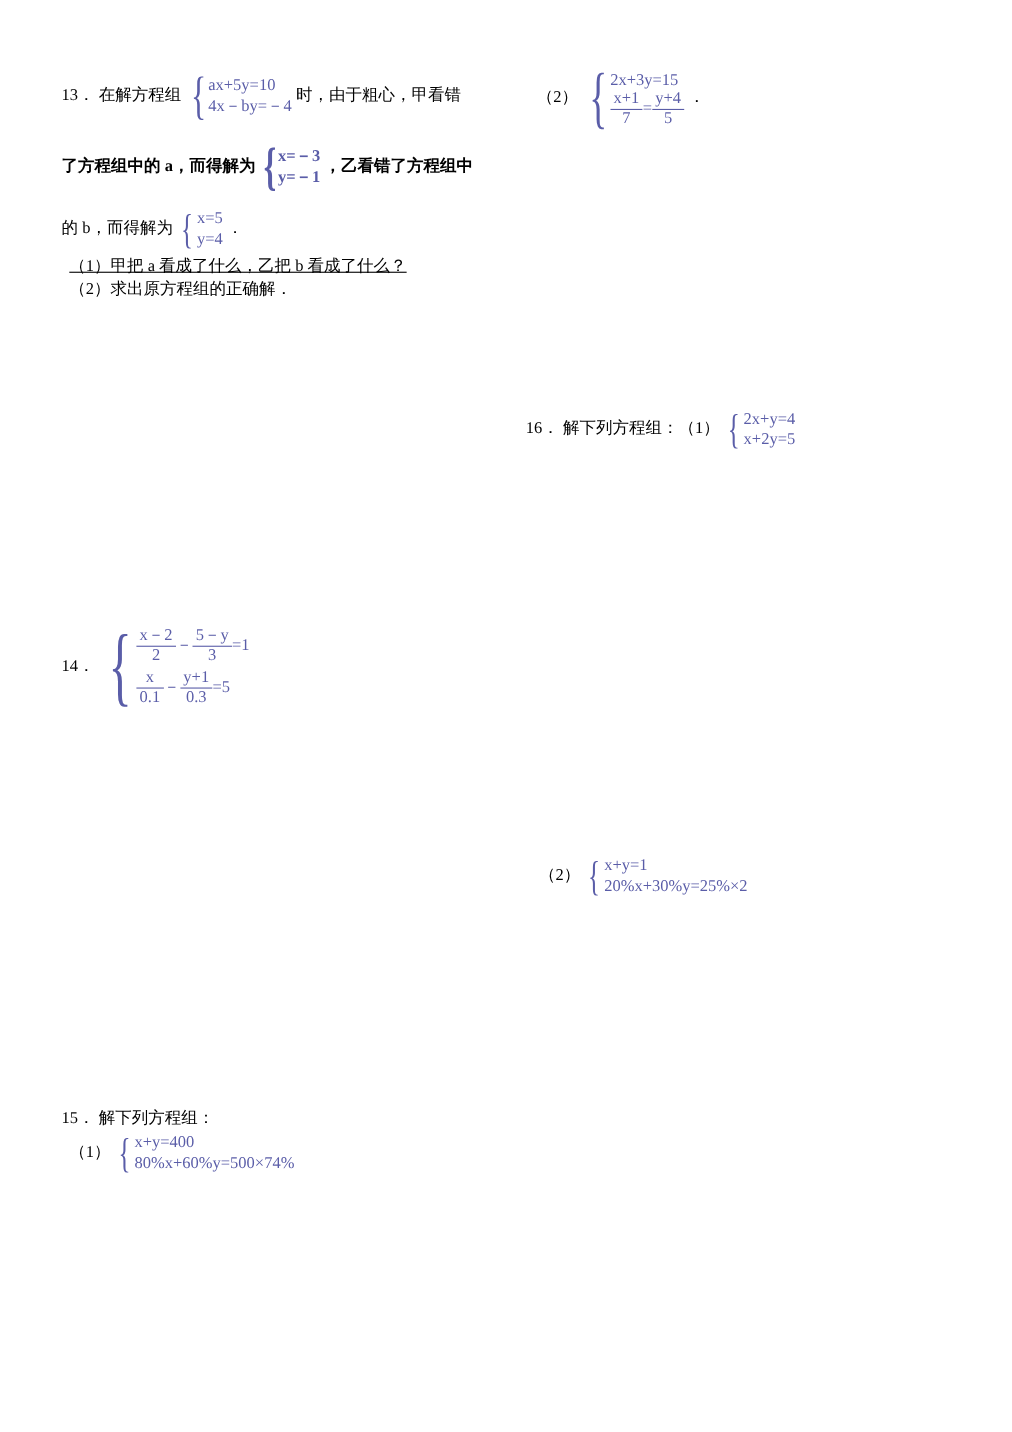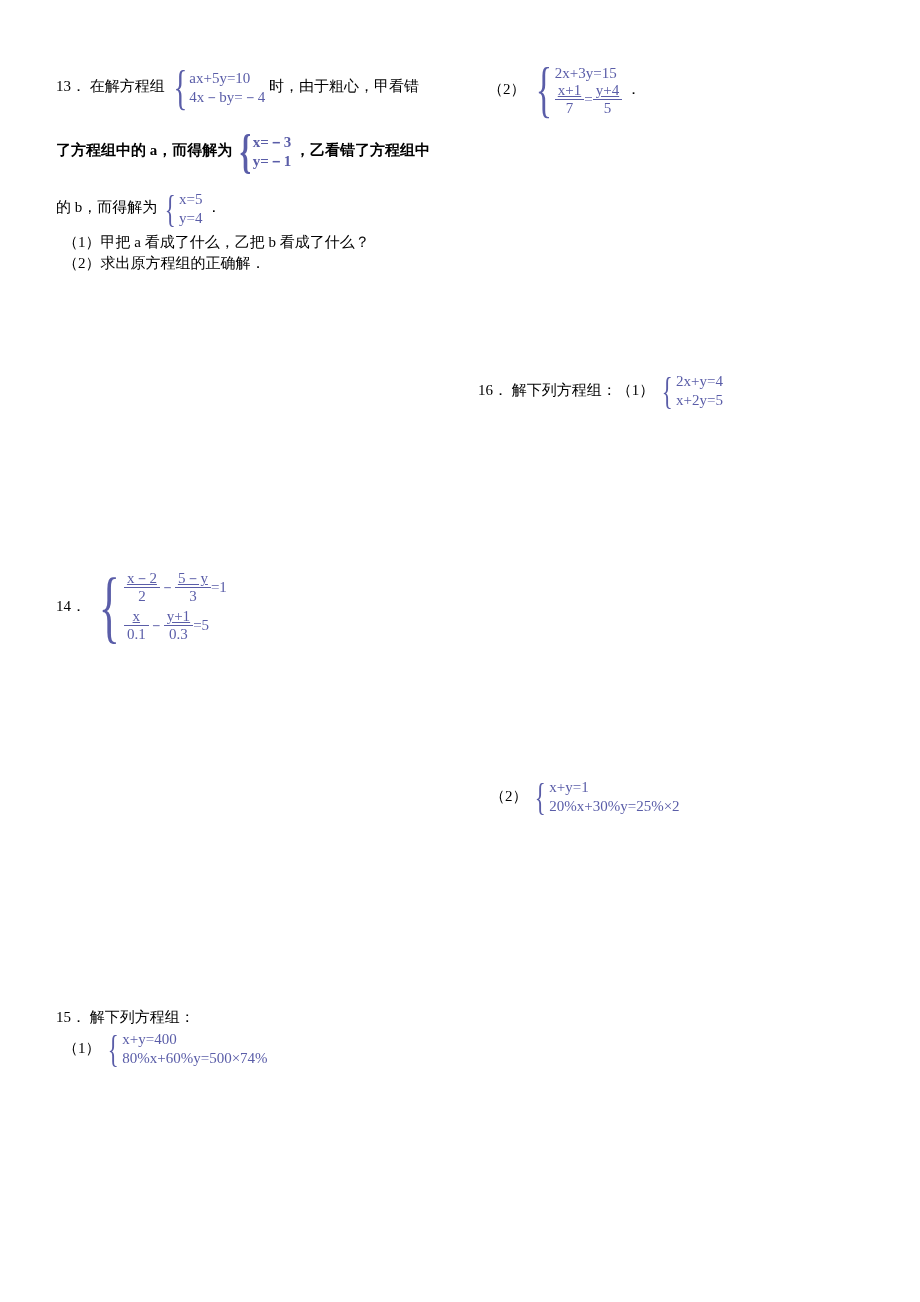--- a/index.html
+++ b/index.html
@@ -64,21 +64,20 @@
   .frac {
     display: inline-block;
     vertical-align: middle;
     text-align: center;
   }
   .frac .num {
     display: block;
     border-bottom: 1px solid #5a5da8;
     padding: 0 3px;
     line-height: 1.1;
-    text-decoration: underline;
   }
   .frac .den {
     display: block;
     padding: 0 3px;
     line-height: 1.1;
   }
   .inline-mid {
     display: inline-block;
     vertical-align: middle;
   }
@@ -116,21 +115,21 @@
   <span class="math brace">
     <span class="brace-open-sm">{</span>
     <span class="brace-lines">
       <div>x=5</div>
       <div>y=4</div>
     </span>
   </span>
   <span>．</span>
 </div>
 
-<div class="block" style="left:63px; top:232px;">（1）甲把 a 看成了什么，乙把 b 看成了什么？</div>
+<div class="block" style="left:63px; top:232px;text-decoration:underline;">（1）甲把 a 看成了什么，乙把 b 看成了什么？</div>
 <div class="block" style="left:63px; top:253px;text-align:right;">（2）求出原方程组的正确解．</div>
 
 <div class="block" style="left:488px; top:62px;">
   <span class="inline-mid">（2）</span>
   <span class="math brace">
     <span class="brace-open-lg">{</span>
     <span class="brace-lines">
       <div>2x+3y=15</div>
       <div>
         <span class="frac">

